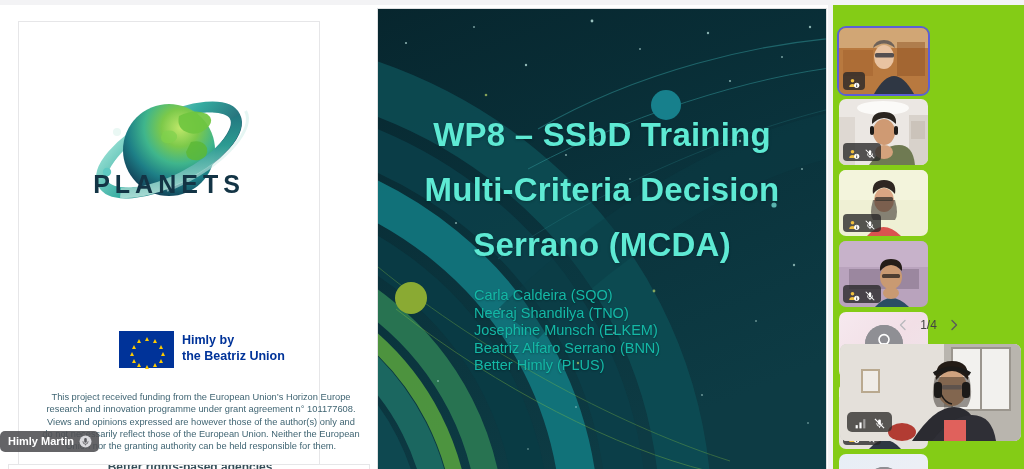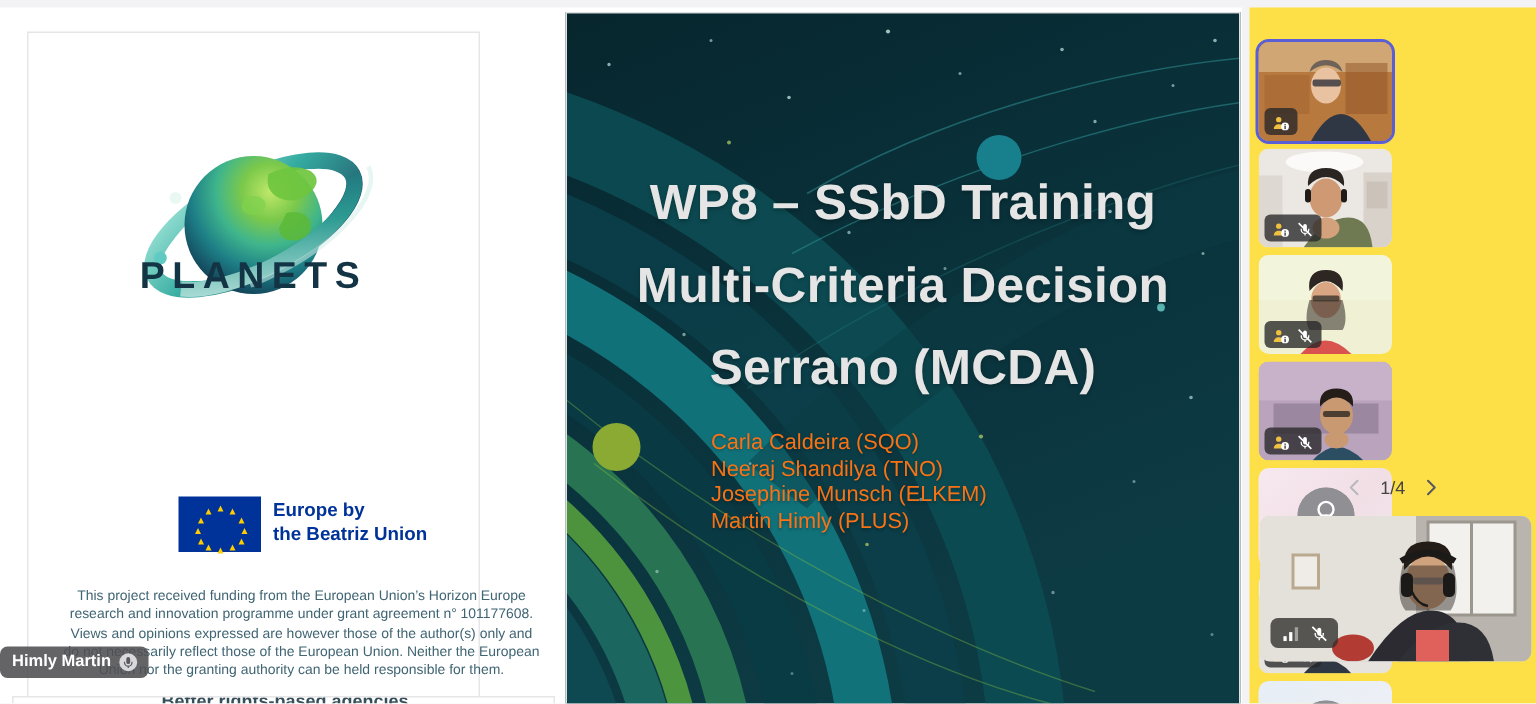--- a/index.html
+++ b/index.html
@@ -59,47 +59,47 @@
   
   .title-slide{
     position:absolute;left:377px;top:3px;width:450px;height:462px;
     overflow:hidden;background:#0c3038;
     border:1px solid #dfe0e2;box-sizing:border-box;
   }
   .ts-bg{position:absolute;inset:0;overflow:hidden;}
 
   .ts-title{
     position:absolute;left:12px;right:12px;top:98px;
-    text-align:center;color:#e5e5e5;font-weight:bold;
+    text-align:center;color:#5eead4;font-weight:bold;
     font-size:33px;line-height:55px;letter-spacing:.2px;
     text-shadow:0 1px 3px rgba(0,0,0,.25);
   }
   .ts-authors{
     position:absolute;left:96px;top:278px;width:300px;
-    color:#f97316;font-size:14.5px;line-height:17.6px;
+    color:#14b8a6;font-size:14.5px;line-height:17.6px;
     text-shadow:0 1px 2px rgba(0,0,0,.3);
   }
   .ts-authors div{white-space:nowrap;}
   .ts-authors .justified{letter-spacing:.2px;word-spacing:4px;}
 
   
   .speaker-chip{
     position:absolute;left:0;bottom:17px;
     background:rgba(78,78,82,.88);color:#fff;
     border-radius:5px;padding:4px 7px 4px 8px;
     font-size:11px;display:flex;gap:5px;
     z-index:20;
     font-weight:bold;
   }
   .chip-ico{width:13px;height:13px;flex:0 0 13px;}
 
   
   #people-pane{
     position:absolute;left:833px;top:5px;width:191px;height:464px;
-    background:#fde047;
+    background:#84cc16;
   }
   .grid{position:absolute;left:3px;top:23px;width:188px;}
   .tile{
     position:relative;width:89px;height:66px;border-radius:7px;
     overflow:hidden;float:left;margin:0 3px 5px 3px;
   }
   .tile.active{outline:2px solid #5b5fd6;outline-offset:0px;}
   .tile-badges{
     position:absolute;left:4px;bottom:4px;display:flex;gap:4px;
     background:rgba(38,38,40,.78);border-radius:4px;padding:3px 5px;
@@ -185,21 +185,21 @@
             <span class="eu-star" style="left:39.5px;top:27.5px"></span>
             <span class="eu-star" style="left:34px;top:32px"></span>
             <span class="eu-star" style="left:26px;top:33.5px"></span>
             <span class="eu-star" style="left:18px;top:32px"></span>
             <span class="eu-star" style="left:12.5px;top:27.5px"></span>
             <span class="eu-star" style="left:10.5px;top:21px"></span>
             <span class="eu-star" style="left:12.5px;top:13.5px"></span>
             <span class="eu-star" style="left:18px;top:7.8px"></span>
           </div>
           <div class="eu-text">
-            <div>Europe by</div>
+            <div>Himly by</div>
             <div>the Beatriz Union</div>
           </div>
         </div>
 
         <div class="disclaimer">This project received funding from the European Union’s Horizon Europe research and innovation programme under grant agreement n° 101177608. Views and opinions expressed are however those of the author(s) only and do not necessarily reflect those of the European Union. Neither the European Union nor the granting authority can be held responsible for them.</div>
       </div>
 
       <div class="cover-next">
         <div class="cover-next-txt">Better rights-based agencies</div>
       </div>
@@ -283,21 +283,22 @@
         <div class="ts-title">
           <div>WP8 – SSbD Training</div>
           <div>Multi-Criteria Decision</div>
           <div>Serrano (MCDA)</div>
         </div>
 
         <div class="ts-authors">
           <div>Carla Caldeira (SQO)</div>
           <div>Neeraj Shandilya (TNO)</div>
           <div>Josephine Munsch (ELKEM)</div>
-          <div>Martin Himly (PLUS)</div>
+          <div>Beatriz Alfaro Serrano (BNN)</div>
+          <div>Better Himly (PLUS)</div>
         </div>
       </div>
 
     </div>
 
     <div class="speaker-chip">
       <span>Himly Martin</span>
       <span class="chip-ico">
         <svg viewBox="0 0 24 24" width="13" height="13">
           <circle cx="12" cy="12" r="11" fill="#d9d9dd"></circle>

